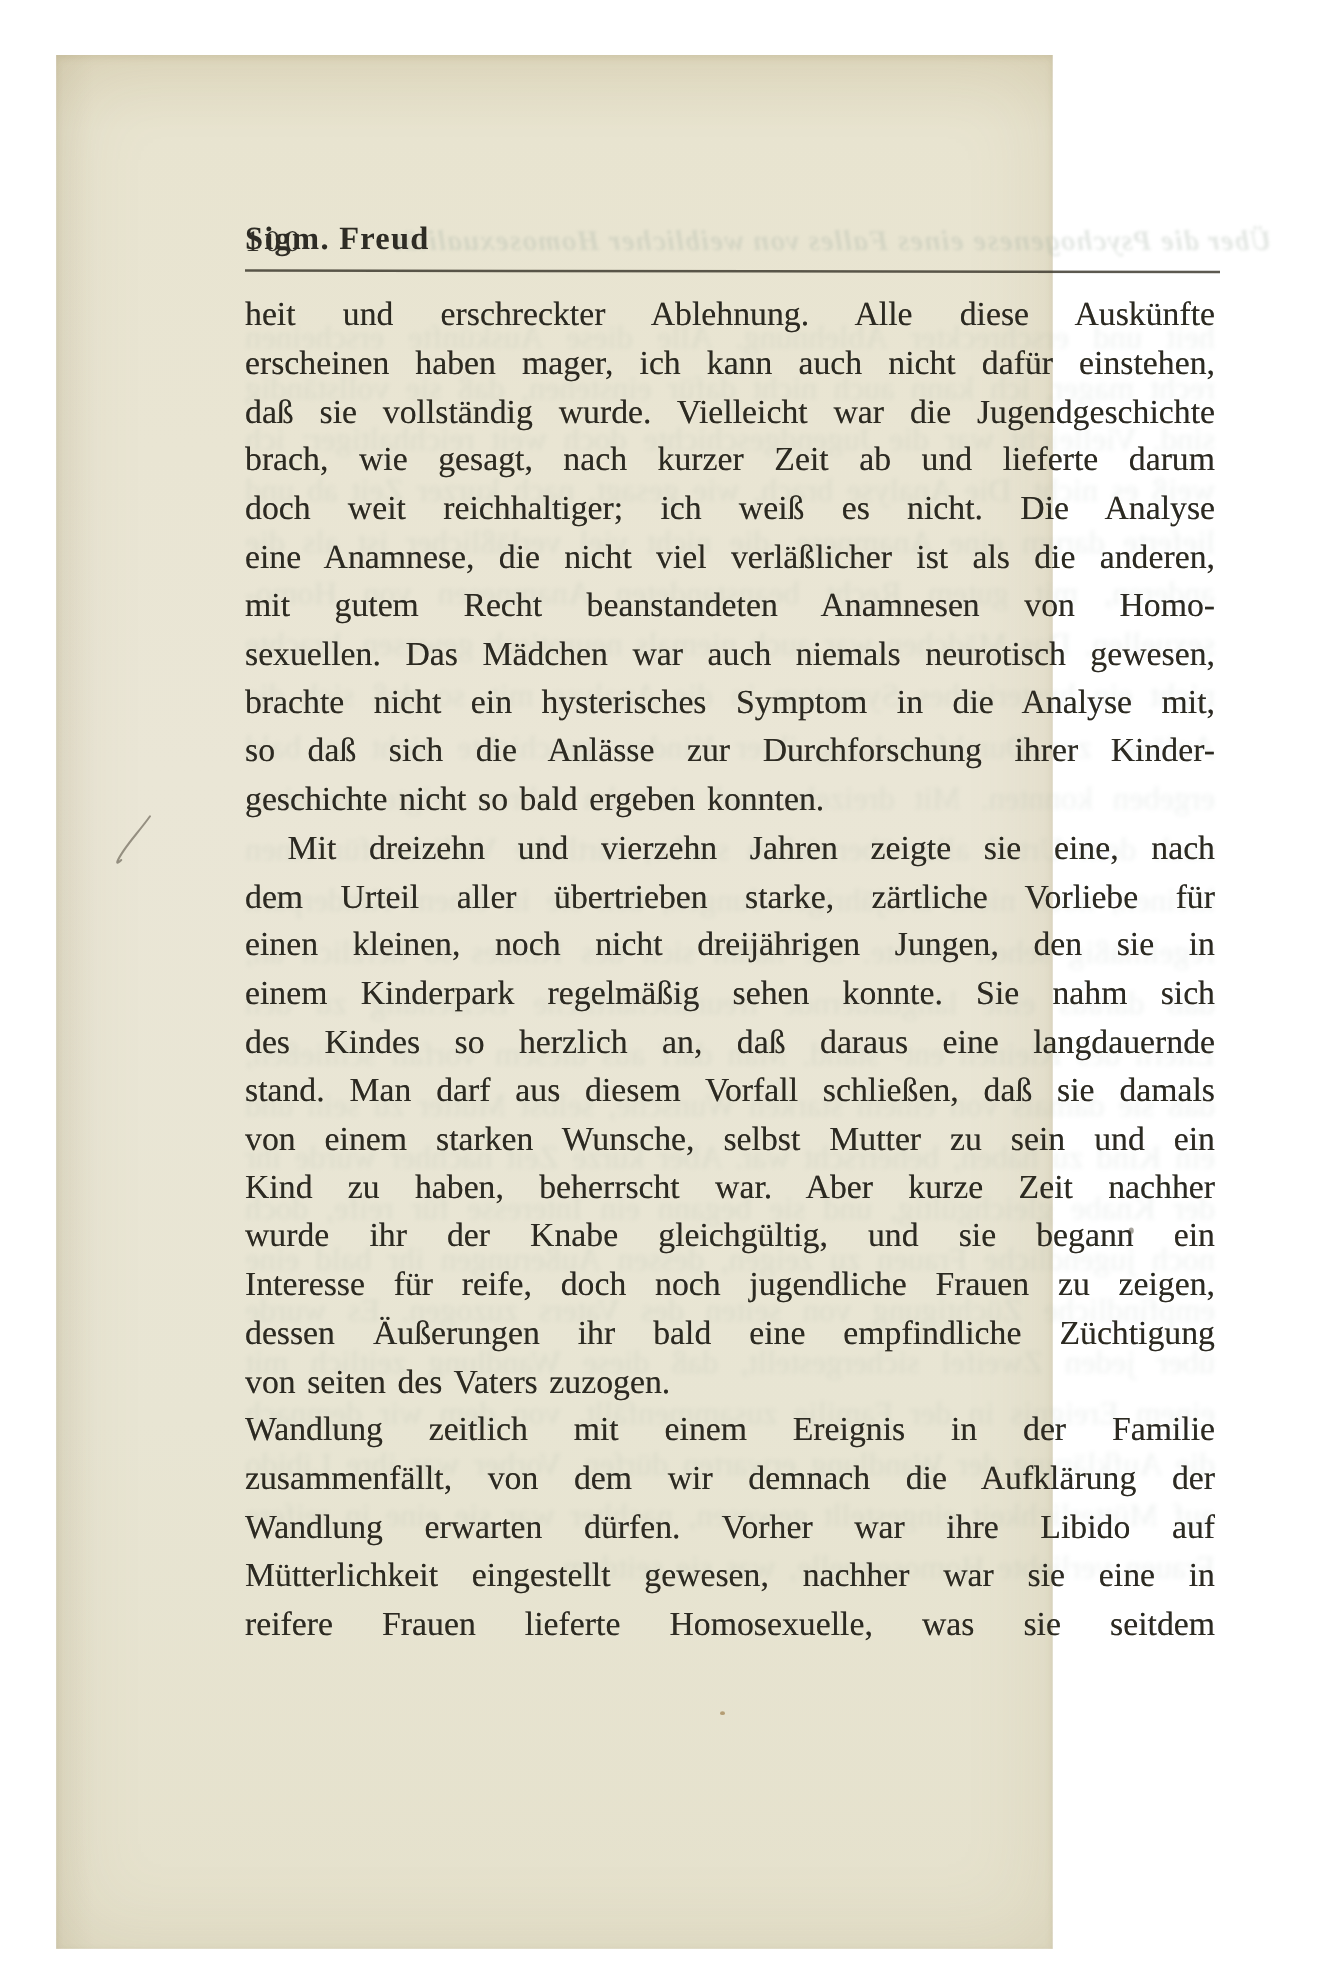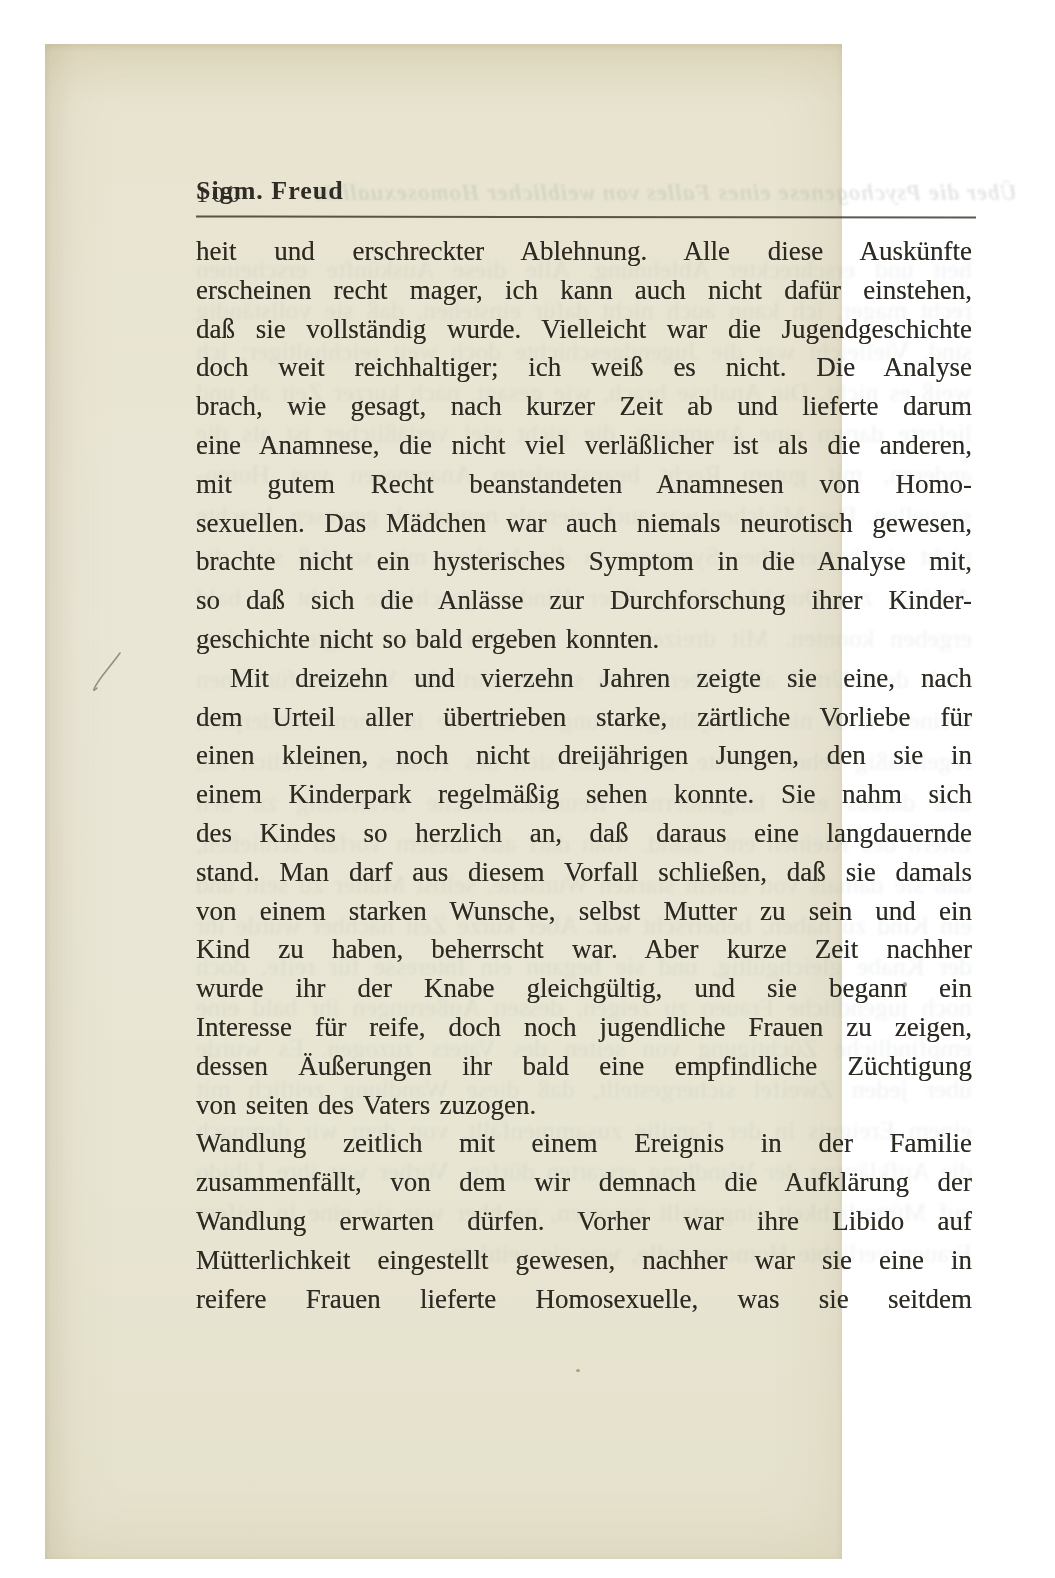--- a/index.html
+++ b/index.html
@@ -73,24 +73,24 @@
     <div class="ghost-body">heit und erschreckter Ablehnung. Alle diese Auskünfte erscheinen recht mager, ich kann auch nicht dafür einstehen, daß sie vollständig sind. Vielleicht war die Jugendgeschichte doch weit reichhaltiger; ich weiß es nicht. Die Analyse brach, wie gesagt, nach kurzer Zeit ab und lieferte darum eine Anamnese, die nicht viel verläßlicher ist als die anderen, mit gutem Recht beanstandeten Anamnesen von Homo- sexuellen. Das Mädchen war auch niemals neurotisch gewesen, brachte nicht ein hysterisches Symptom in die Analyse mit, so daß sich die Anlässe zur Durchforschung ihrer Kinder- geschichte nicht so bald ergeben konnten. Mit dreizehn und vierzehn Jahren zeigte sie eine, nach dem Urteil aller übertrieben starke, zärtliche Vorliebe für einen kleinen, noch nicht dreijährigen Jungen, den sie in einem Kinderpark regelmäßig sehen konnte. Sie nahm sich des Kindes so herzlich an, daß daraus eine langdauernde freundschaftliche Beziehung zu den Eltern des Kleinen ent- stand. Man darf aus diesem Vorfall schließen, daß sie damals von einem starken Wunsche, selbst Mutter zu sein und ein Kind zu haben, beherrscht war. Aber kurze Zeit nachher wurde ihr der Knabe gleichgültig, und sie begann ein Interesse für reife, doch noch jugendliche Frauen zu zeigen, dessen Äußerungen ihr bald eine empfindliche Züchtigung von seiten des Vaters zuzogen. Es wurde über jeden Zweifel sichergestellt, daß diese Wandlung zeitlich mit einem Ereignis in der Familie zusammenfällt, von dem wir demnach die Aufklärung der Wandlung erwarten dürfen. Vorher war ihre Libido auf Mütterlichkeit eingestellt gewesen, nachher war sie eine in reifere Frauen verliebte Homosexuelle, was sie seitdem</div>
 
     <div class="header-row">
       <span class="page-number">100</span>
       <span class="running-title">Sigm. Freud</span>
     </div>
     <div class="header-rule"></div>
 
     <div class="text-column">
         <div class="line">heit und erschreckter Ablehnung. Alle diese Auskünfte</div>
-        <div class="line">erscheinen recht mager, ich kann auch nicht dafür einstehen,</div>
+        <div class="line">erscheinen haben mager, ich kann auch nicht dafür einstehen,</div>
         <div class="line">daß sie vollständig wurde. Vielleicht war die Jugendgeschichte</div>
+        <div class="line">brach, wie gesagt, nach kurzer Zeit ab und lieferte darum</div>
         <div class="line">doch weit reichhaltiger; ich weiß es nicht. Die Analyse</div>
-        <div class="line">brach, wie gesagt, nach kurzer Zeit ab und lieferte darum</div>
         <div class="line">eine Anamnese, die nicht viel verläßlicher ist als die anderen,</div>
         <div class="line">mit gutem Recht beanstandeten Anamnesen von Homo-</div>
         <div class="line">sexuellen. Das Mädchen war auch niemals neurotisch gewesen,</div>
         <div class="line">brachte nicht ein hysterisches Symptom in die Analyse mit,</div>
         <div class="line">so daß sich die Anlässe zur Durchforschung ihrer Kinder-</div>
         <div class="line lastline">geschichte nicht so bald ergeben konnten.</div>
         <div class="line indent">Mit dreizehn und vierzehn Jahren zeigte sie eine, nach</div>
         <div class="line">dem Urteil aller übertrieben starke, zärtliche Vorliebe für</div>
         <div class="line">einen kleinen, noch nicht dreijährigen Jungen, den sie in</div>
         <div class="line">einem Kinderpark regelmäßig sehen konnte. Sie nahm sich</div>

